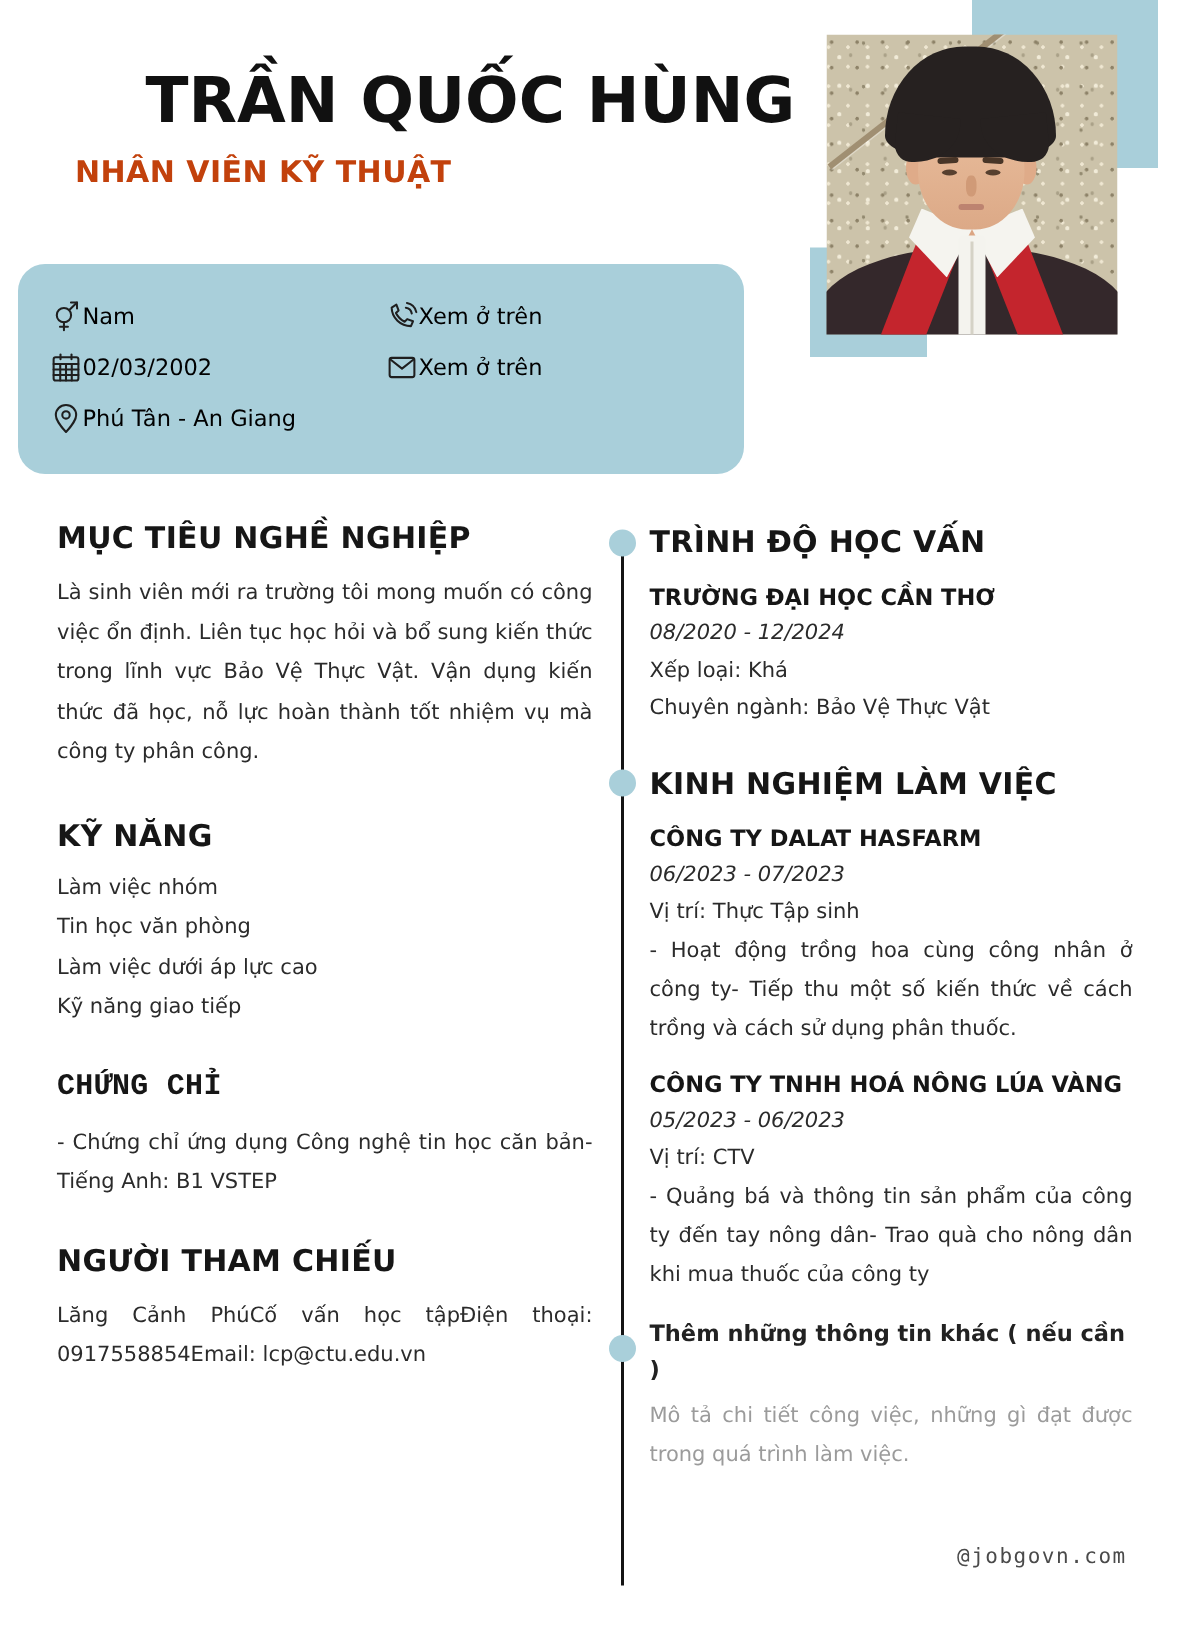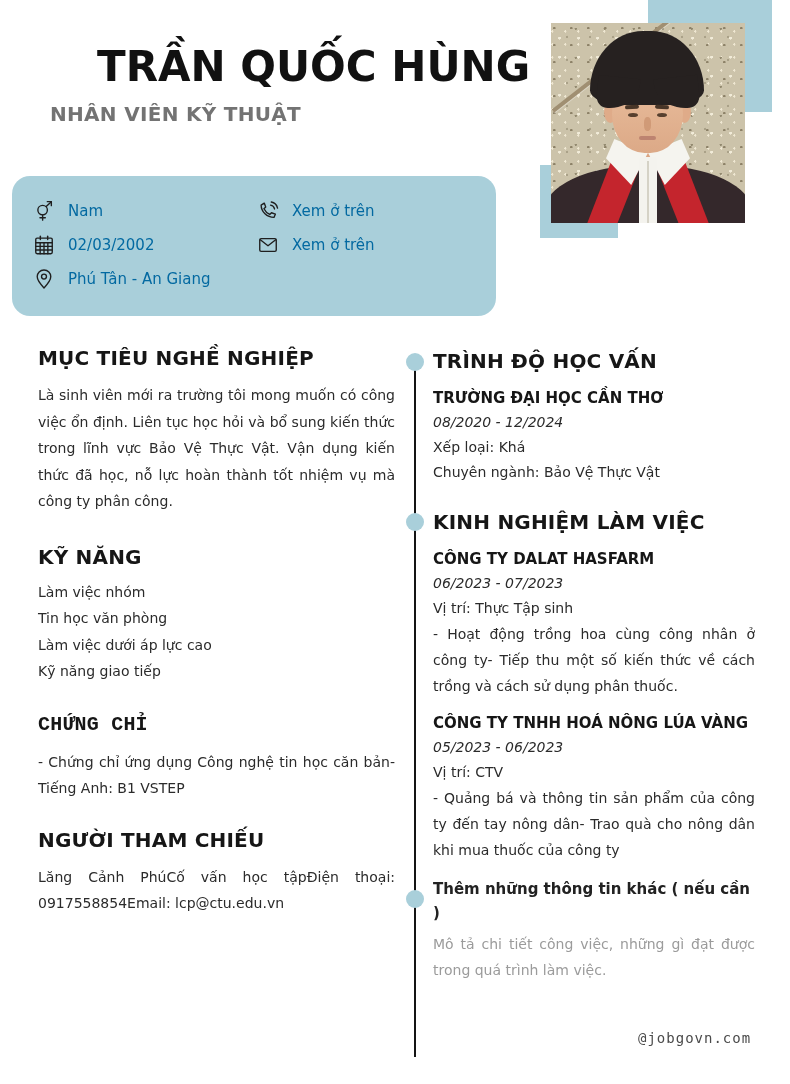--- a/index.html
+++ b/index.html
@@ -10,21 +10,21 @@
     background:#ffffff; overflow:hidden; color:#222;
   }
 
   
   .name {
     position:absolute; left:50px; top:42px; width:470px;
     font-size:42px; font-weight:700; color:#111; letter-spacing:0px;margin-left:47px;
   }
   .job-title {
     position:absolute; left:50px; top:102px;
-    font-size:20px; font-weight:700; color:#737373; letter-spacing:.3px;
+    font-size:20px; font-weight:700; color:#c2410c; letter-spacing:.3px;
   }
 
   
   .deco { position:absolute; background:var(--accent,#a9cfda); }
   .deco-tr { left:648px; top:0; width:124px; height:112px; }
   .deco-bl { left:540px; top:165px; width:78px; height:73px; }
   .photo {
     position:absolute; left:551px; top:23px; width:194px; height:200px;
     overflow:hidden; z-index:2;
   }
@@ -73,21 +73,21 @@
   .mouth { left:88px; top:113px; width:17px; height:4px; background:#bd8370; border-radius:2px; }
 
   
   .info-box {
     position:absolute; left:12px; top:176px; width:484px; height:140px;
     background:var(--accent,#a9cfda); border-radius:18px;
     padding:18px 0 0 21px; display:flex;
   }
   .info-col { display:flex; flex-direction:column; }
   .info-col.left { width:224px; }
-  .info-item { display:flex; align-items:center; gap:13px; height:34px; font-size:15px; color:#0369a1; }
+  .info-item { display:flex; align-items:center; height:34px; font-size:15px; color:#000000; }
   .info-item svg { width:22px; height:22px; flex:0 0 22px; stroke:#1f1f1f; fill:none;
     stroke-width:1.5; stroke-linecap:round; stroke-linejoin:round; }
 
   
   h2.sec { font-size:20px; font-weight:700; color:#161616; line-height:26px; letter-spacing:.2px; }
   .left-col { position:absolute; left:38px; top:345px; width:357px; }
   .left-col p, .left-col li { font-size:14px; line-height:26.5px; color:#2b2b2b; }
   .left-col p.just { text-align:justify; margin-top:11px; }
   .left-col ul { list-style:none; margin-top:9px; }
   .mt1 { margin-top:29px; } .mt2 { margin-top:27px;font-family:Liberation Mono, monospace; } .mt3 { margin-top:25px; }

